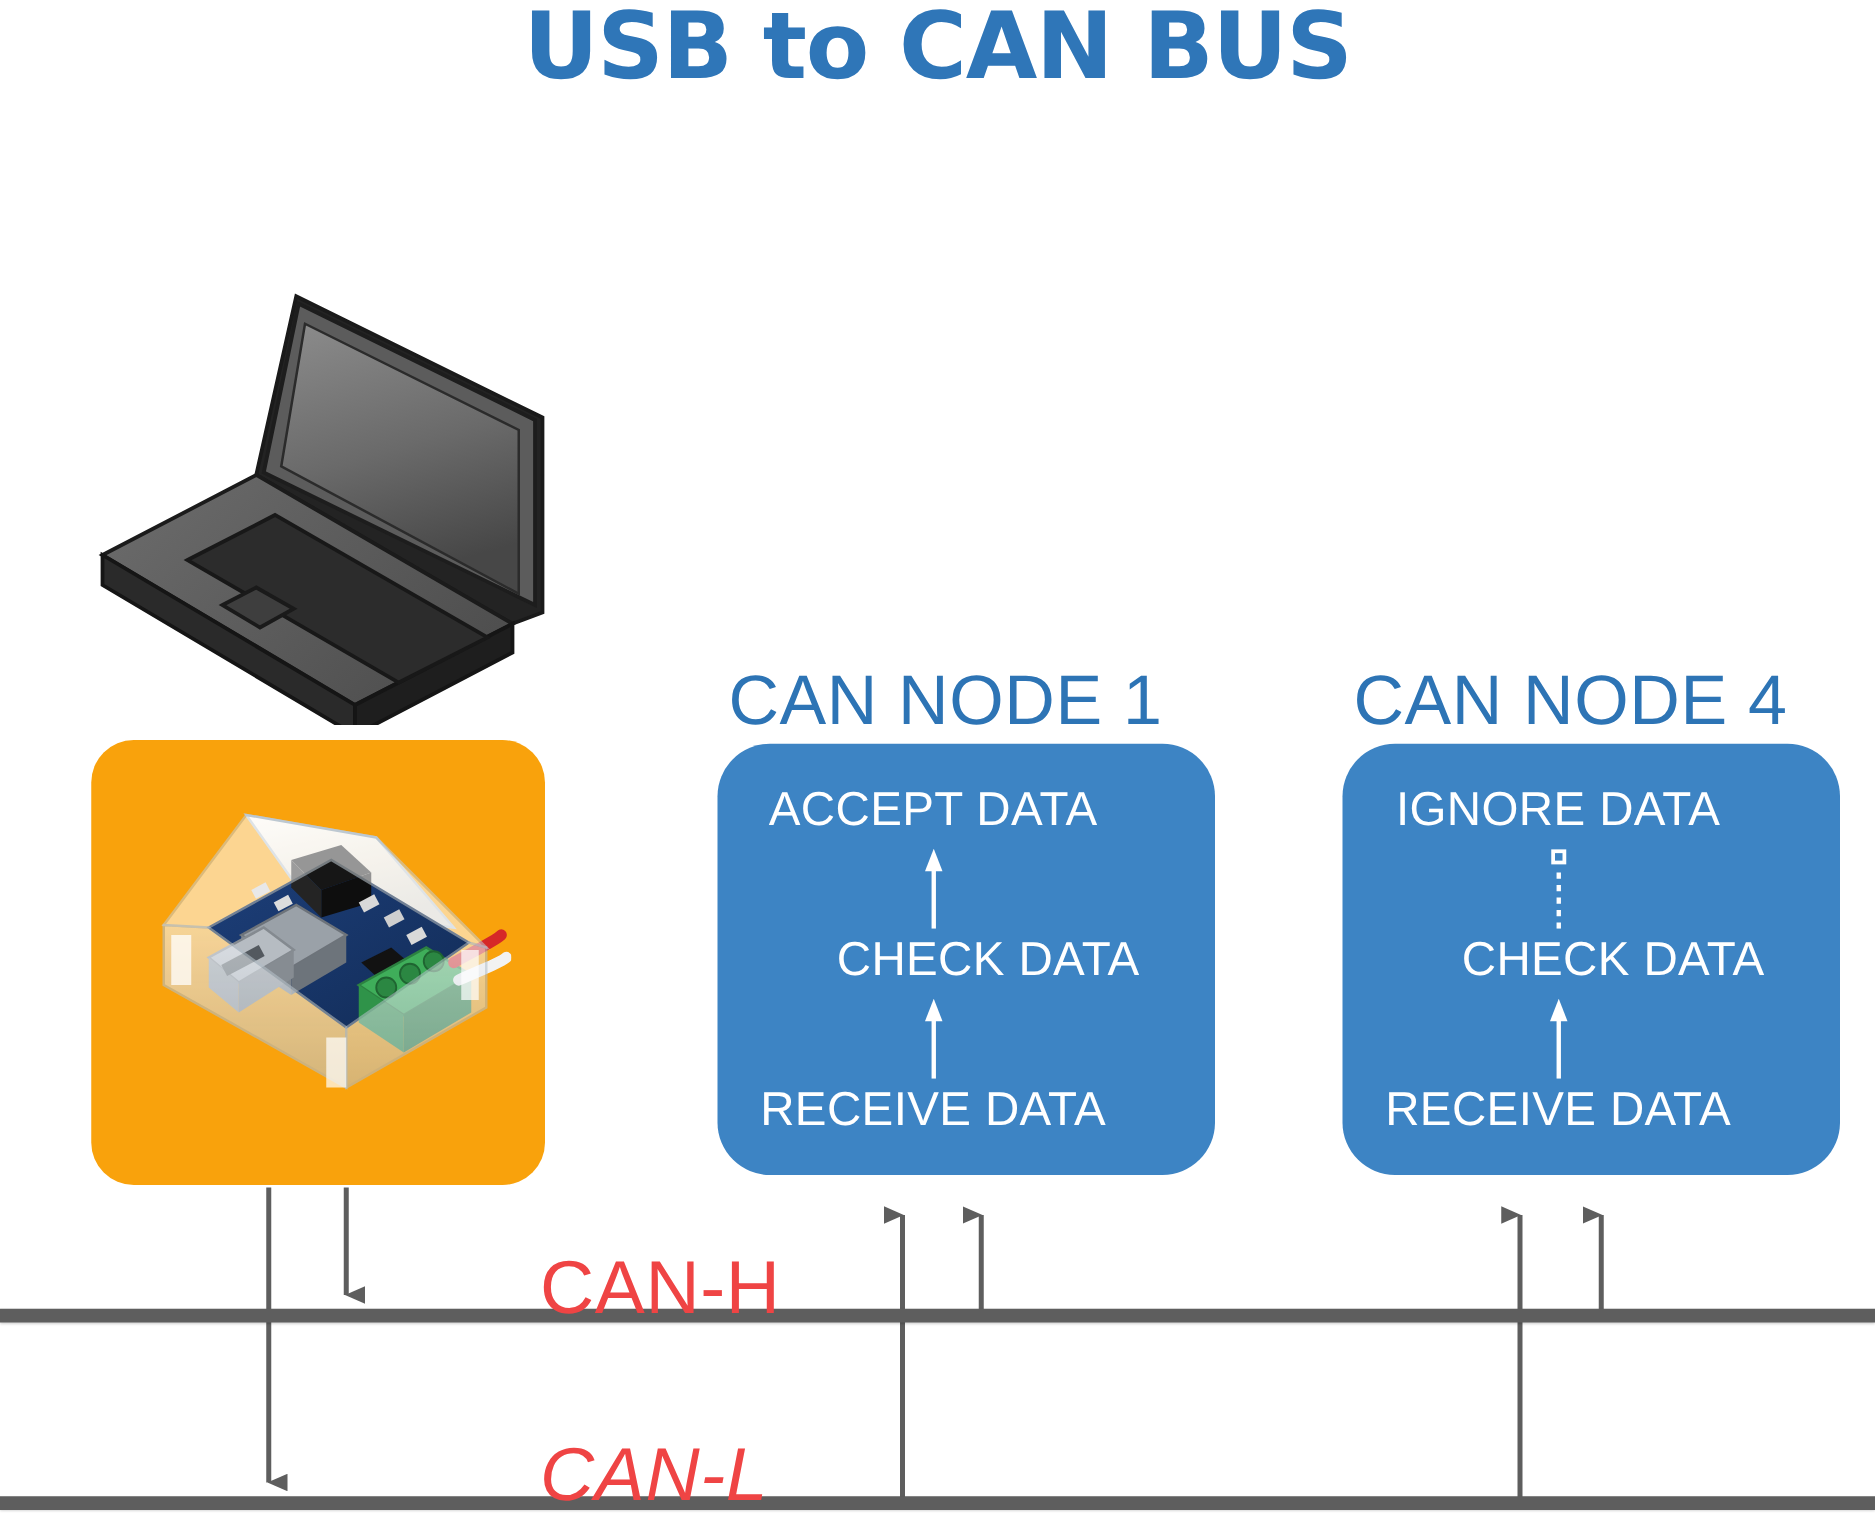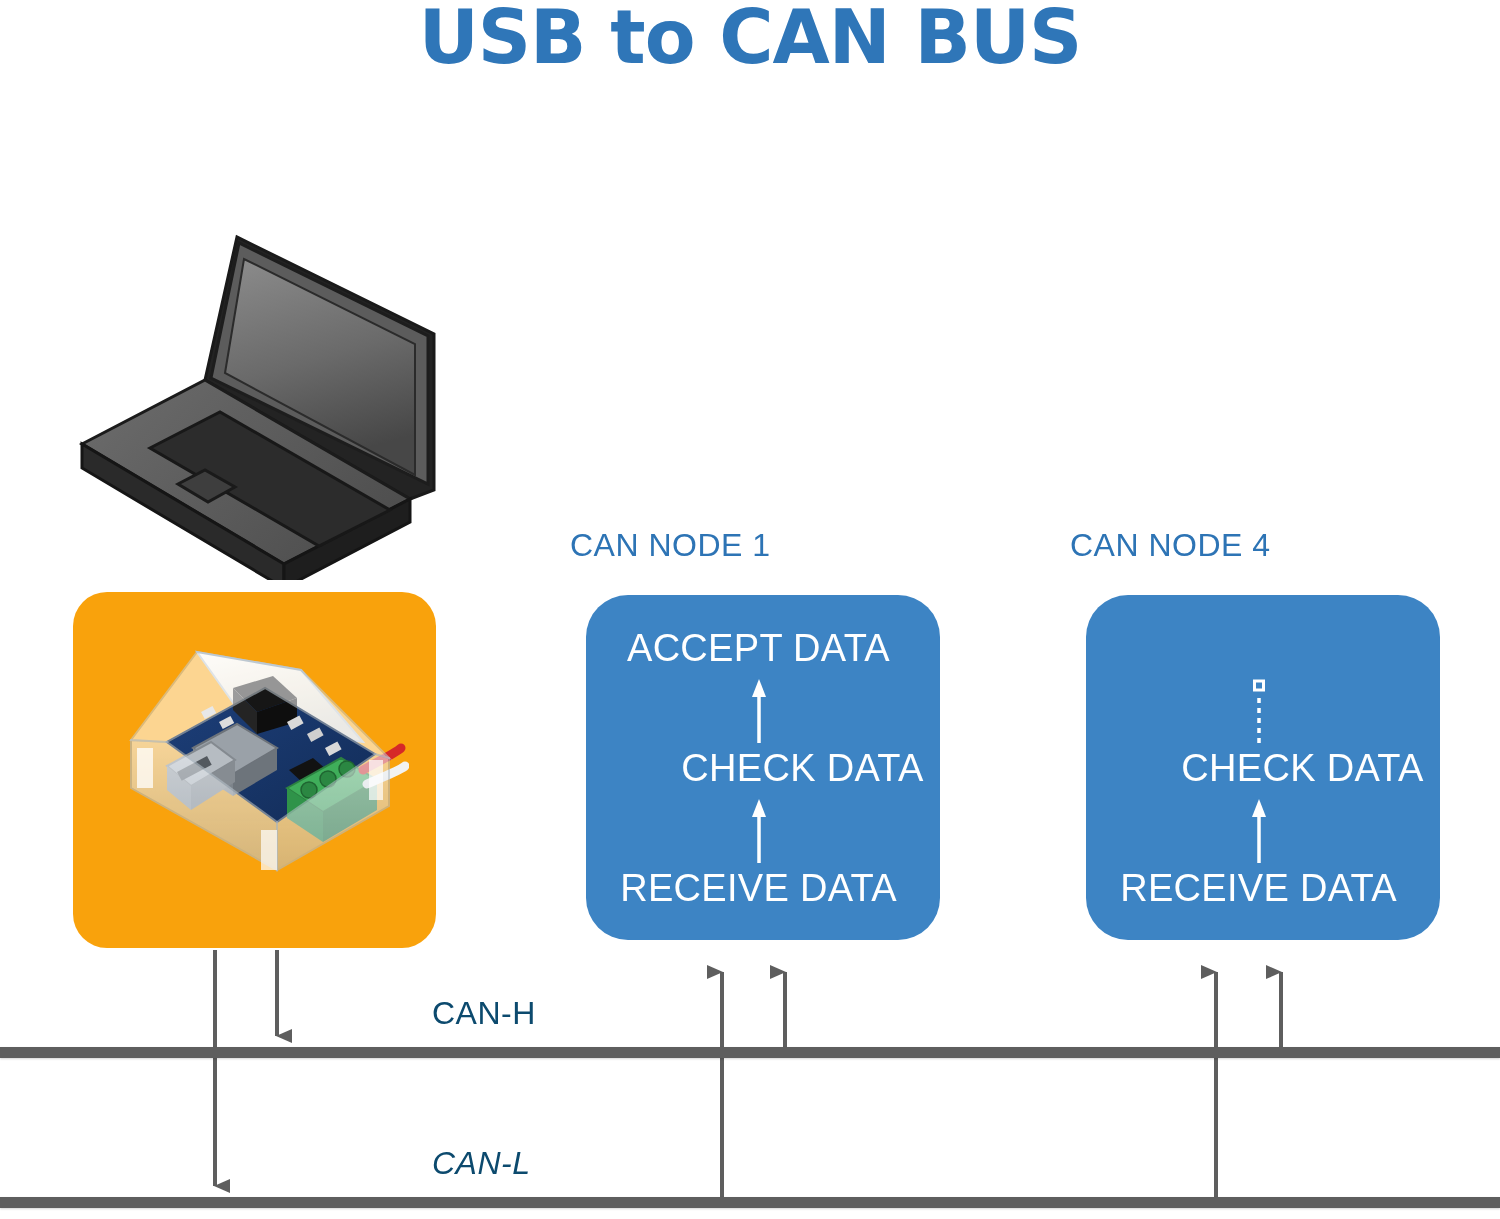--- a/index.html
+++ b/index.html
@@ -65,32 +65,32 @@
     width: 360px;
   }
   #node-group-1 { left: 570px; }
   #node-group-2 { left: 1070px; }
 
   .node-title {
     position: absolute;
     left: 0;
     top: 0;
     width: 360px;
-    text-align: left;
-    font-size: 32px;
+    text-align: right;
+    font-size: 56px;
     color: #2d74b5;
     white-space: nowrap;
     letter-spacing: 0.5px;
   }
 
   .node-box {
     position: absolute;
-    left: 16px;
+    left: 4px;
     top: 68px;
-    width: 354px;
+    width: 398px;
     height: 345px;
     background: #3d84c4;
     border-radius: 42px;
   }
 
   .node-step {
     position: absolute;
     left: 0;
     width: 345px;
     text-align: center;
@@ -118,22 +118,22 @@
     width: 1500px;
     height: 11px;
     background: #5e5e5e;
     box-shadow: 0 1px 2px rgba(0,0,0,0.18);
   }
   #bus-line-canh { top: 1047px; }
   #bus-line-canl { top: 1197px; }
 
   .bus-label {
     position: absolute;
-    font-size: 32px;
-    color: #0c4a6e;
+    font-size: 60px;
+    color: #ef4444;
     letter-spacing: 0.5px;
     white-space: nowrap;
   }
   #bus-label-canh { left: 432px; top: 995px; }
   #bus-label-canl { left: 432px; top: 1145px; font-style: italic; }
 
   
   #bus-connectors {
     position: absolute;
     left: 0;
@@ -264,20 +264,21 @@
           <line x1="11" y1="64" x2="11" y2="13" stroke="#ffffff" stroke-width="3.5"></line>
           <polygon points="11,0 18,18 4,18" fill="#ffffff"></polygon>
         </svg>
       </div>
     </div>
   </div>
 
   <div class="node-group" id="node-group-2">
     <div class="node-title">CAN NODE 4</div>
     <div class="node-box">
+      <div class="node-step step-top">IGNORE DATA</div>
       <div class="node-step step-middle">CHECK DATA</div>
       <div class="node-step step-bottom">RECEIVE DATA</div>
 
       <div class="node-inner-arrow arrow-upper">
         <svg viewBox="0 0 22 64" width="22" height="64">
           <line x1="11" y1="64" x2="11" y2="14" stroke="#ffffff" stroke-width="3.5" stroke-dasharray="5 5"></line>
           <rect x="6.5" y="2" width="9" height="9" fill="none" stroke="#ffffff" stroke-width="3"></rect>
         </svg>
       </div>
       <div class="node-inner-arrow arrow-lower">

